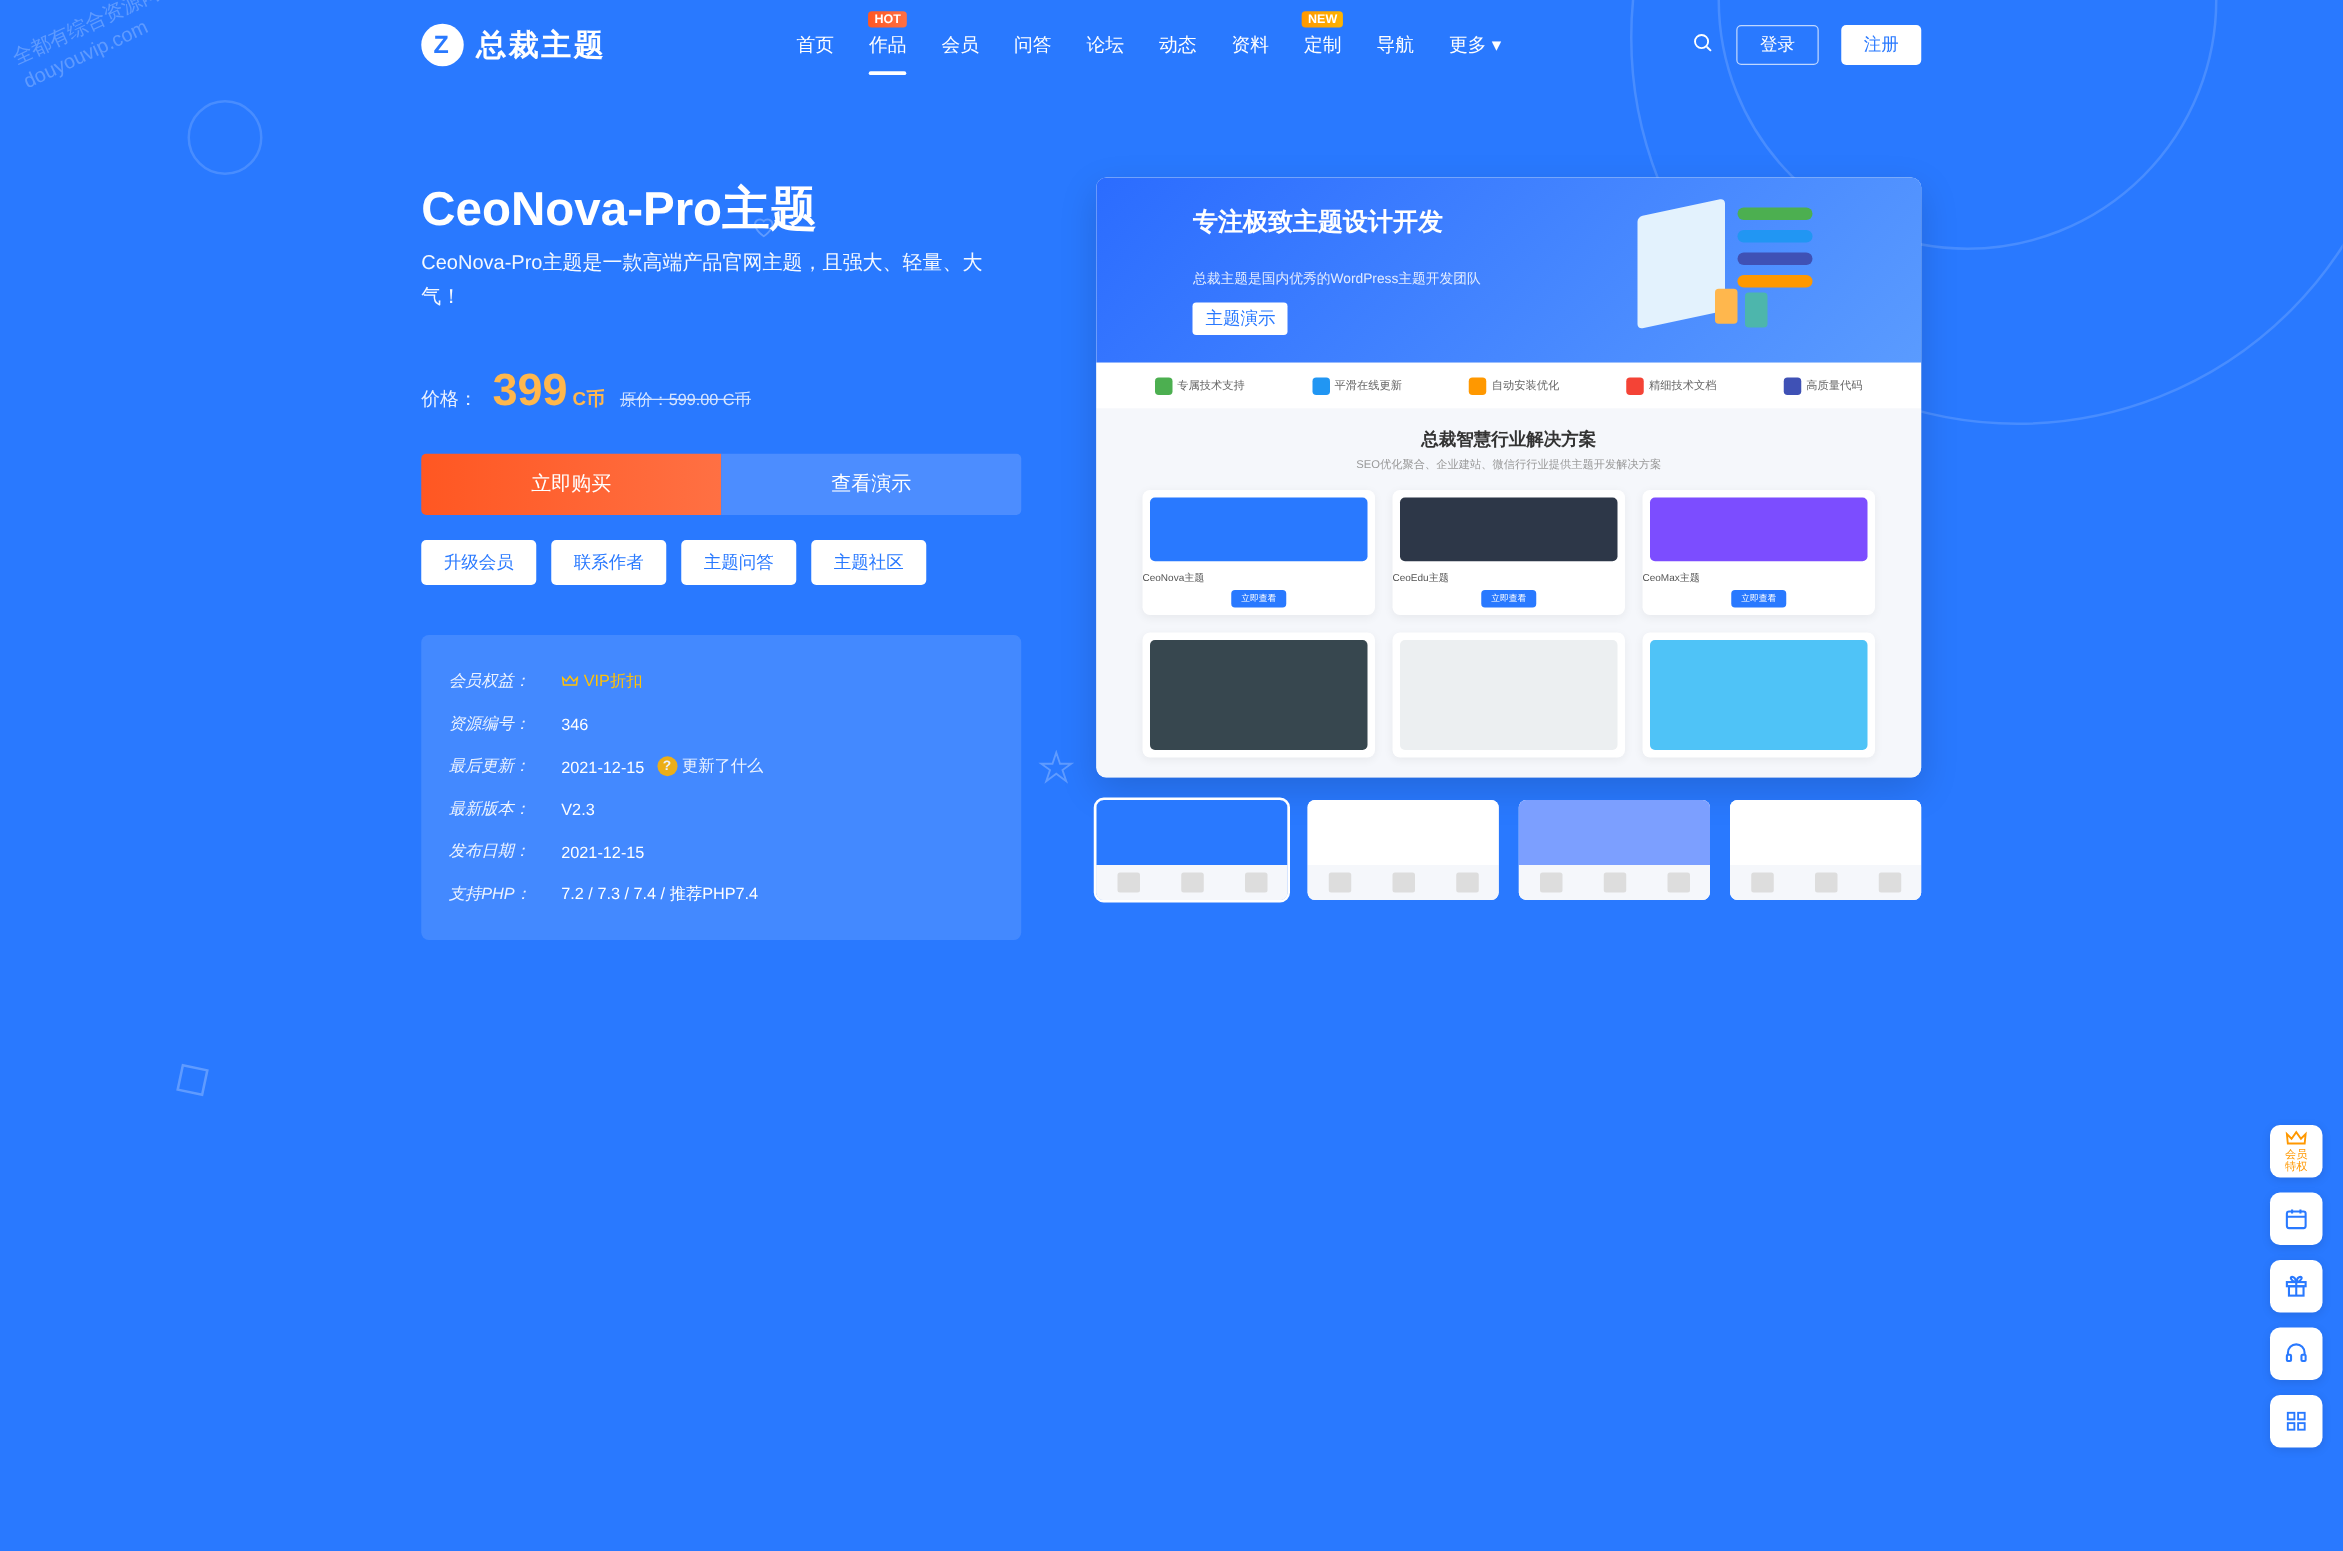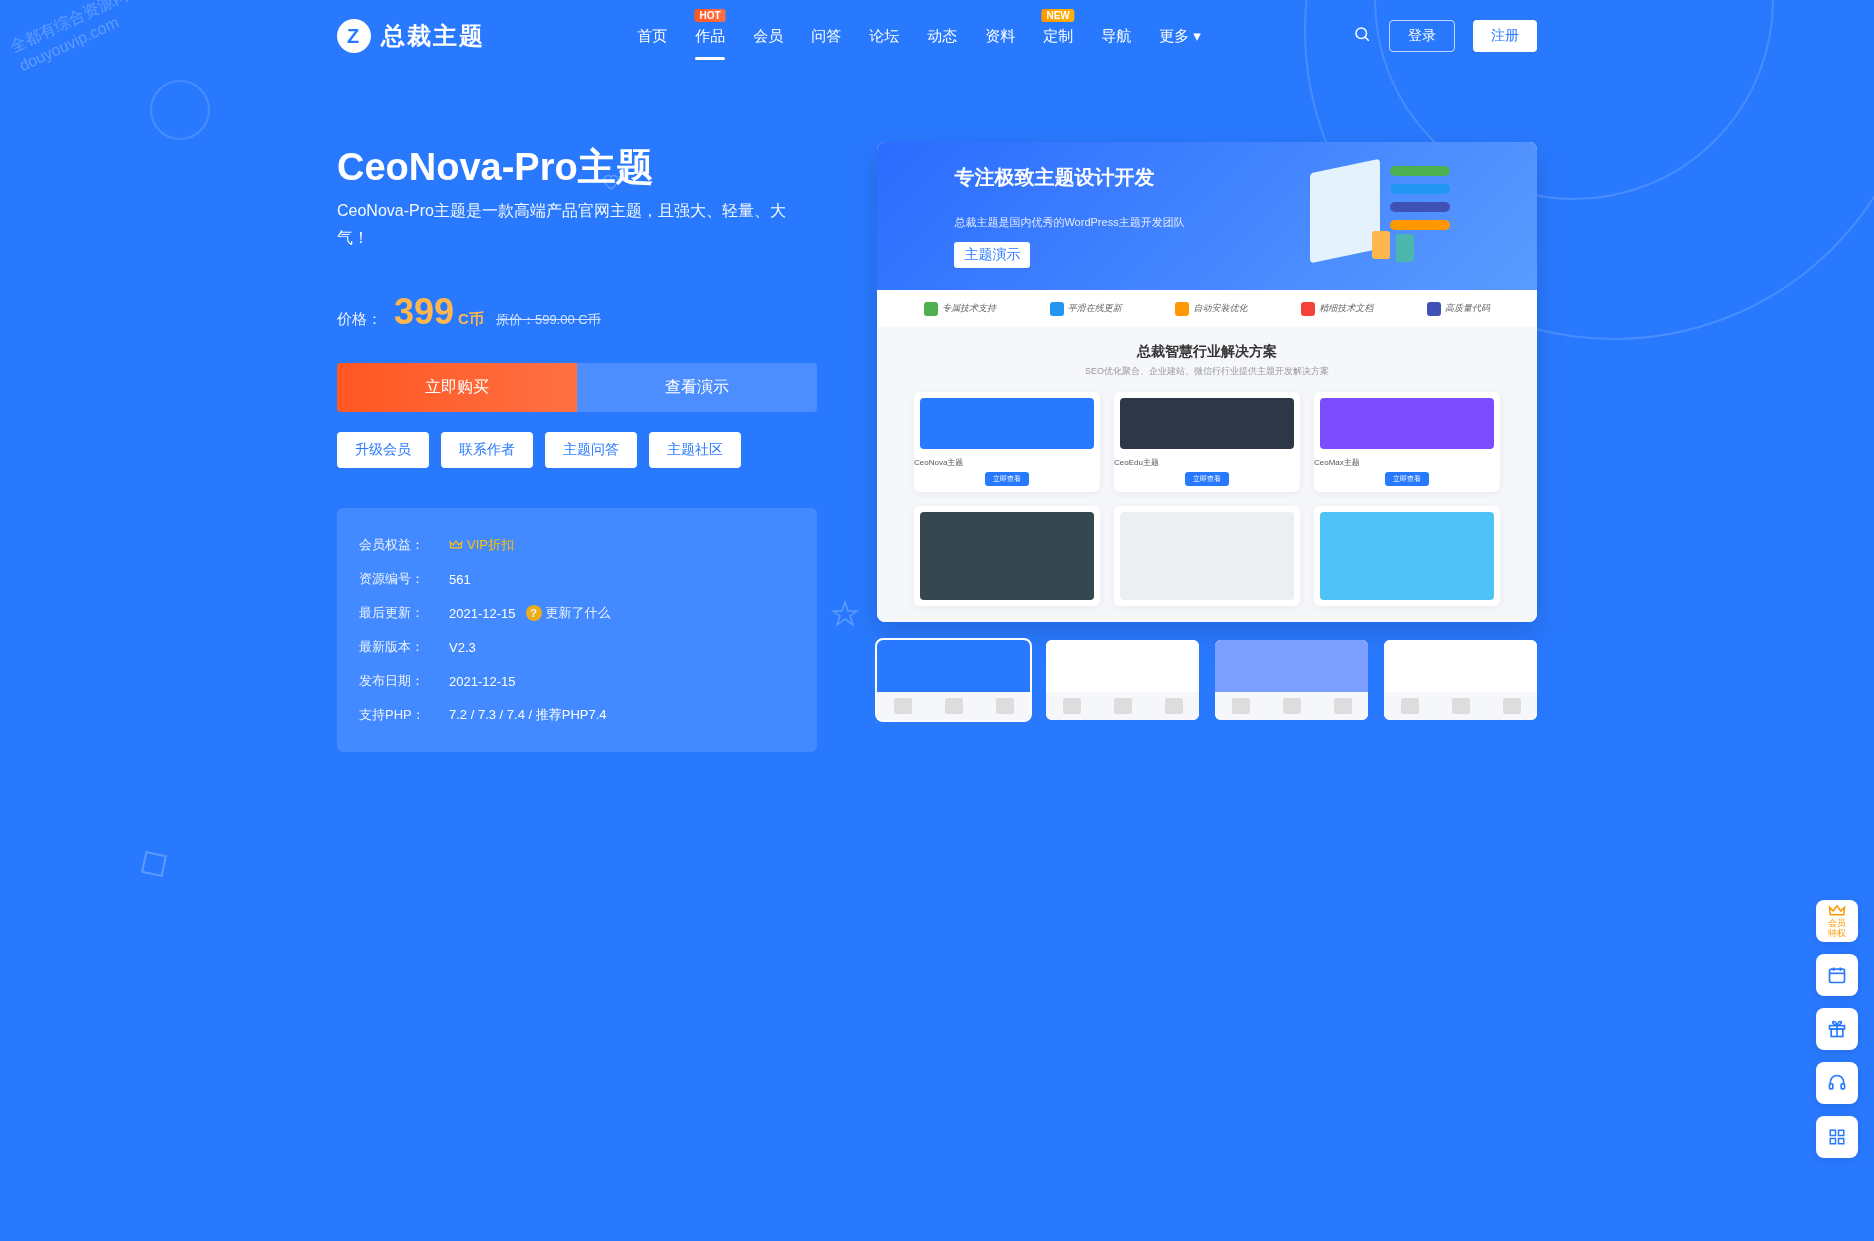--- a/index.html
+++ b/index.html
@@ -163,21 +163,21 @@
   border-radius: 6px;
   padding: 20px 22px;
 }
 .info-row {
   display: flex;
   font-size: 13px;
   padding: 8px 0;
   align-items: center;
   gap: 10px;
 }
-.info-label { width: 80px; opacity: 0.9; }
+.info-label { width: 80px; opacity: 0.9; font-style: italic; }
 .info-value { display: flex; align-items: center; gap: 10px; }
 .vip-icon { color: #ffc107; display: inline-flex; align-items: center; gap: 4px; }
 .update-link { color: #fff; opacity: 0.9; display: inline-flex; align-items:center; gap:4px; cursor:pointer;}
 .q-icon {
   width: 16px; height: 16px; border-radius: 50%; background: #ffb300; color:#fff;
   display:inline-flex; align-items:center; justify-content:center; font-size:11px; font-weight:700;
 }
 
 .hero-right { flex: 1; }
 .preview-large {
@@ -196,21 +196,21 @@
   padding: 0 30px;
   position:relative;
 }
 .preview-header-text { color:#fff; }
 .preview-header-text h3 { font-size:20px; margin-bottom:24px;}
 .preview-header-text p { font-size:11px; opacity:0.85; margin-bottom:12px;}
 .preview-header-btn { background:#fff; color:#2979ff; font-size:14px; padding:4px 10px; border-radius:3px; display:inline-block;}
 .preview-iso { width:180px; height:120px; position:relative;}
 .iso-box{position:absolute; border-radius:4px;}
 .preview-feature-bar{height:40px;background:#fff;display:flex;justify-content:space-around;align-items:center;padding:0 20px;box-shadow:0 2px 6px rgba(0,0,0,0.05);}
-.feature-item{font-size:9px;color:#666;display:flex;gap:4px;font-style:italic;}
+.feature-item{font-size:9px;color:#666;display:flex;gap:4px;}
 .feature-dot{width:14px;height:14px;border-radius:3px;}
 .preview-body{flex:1;background:#f5f7fb;padding:16px 37px;}
 .preview-body h4{font-size:14px;color:#333;text-align:center;margin-bottom:4px;}
 .preview-body p{font-size:9px;color:#999;text-align:center;margin-bottom:14px;}
 .preview-grid{display:grid;grid-template-columns:repeat(3,1fr);gap:14px;}
 .preview-card{background:#fff;border-radius:6px;overflow:hidden;box-shadow:0 2px 8px rgba(0,0,0,0.06);height:100px;display:flex;flex-direction:column;}
 .preview-card-img{flex:1;background:#2979ff;margin:6px;border-radius:4px;position:relative;}
 .preview-card-label{font-size:8px;color:#555;text-align:left;padding:2px 0 4px;}
 .preview-card-btn{background:#2979ff;color:#fff;font-size:7px;padding:2px 8px;border-radius:3px;margin:0 auto 6px;display:inline-block;align-self:center;}
 .thumbs {
@@ -332,21 +332,21 @@
           <div class="info-row">
             <span class="info-label">会员权益：</span>
             <span class="info-value">
               <span class="vip-icon"><svg width="14" height="12" viewBox="0 0 24 18" fill="none" stroke="#ffc107" stroke-width="2">
                   <path d="M3 14L2 4l5 5 5-7 5 7 5-5-1 10z"></path>
                 </svg>VIP折扣</span>
             </span>
           </div>
           <div class="info-row">
             <span class="info-label">资源编号：</span>
-            <span class="info-value">561</span>
+            <span class="info-value">346</span>
           </div>
           <div class="info-row">
             <span class="info-label">最后更新：</span>
             <span class="info-value">
               <span>2021-12-15</span>
               <span class="update-link"><span class="q-icon">?</span>更新了什么</span>
             </span>
           </div>
           <div class="info-row">
             <span class="info-label">最新版本：</span>

